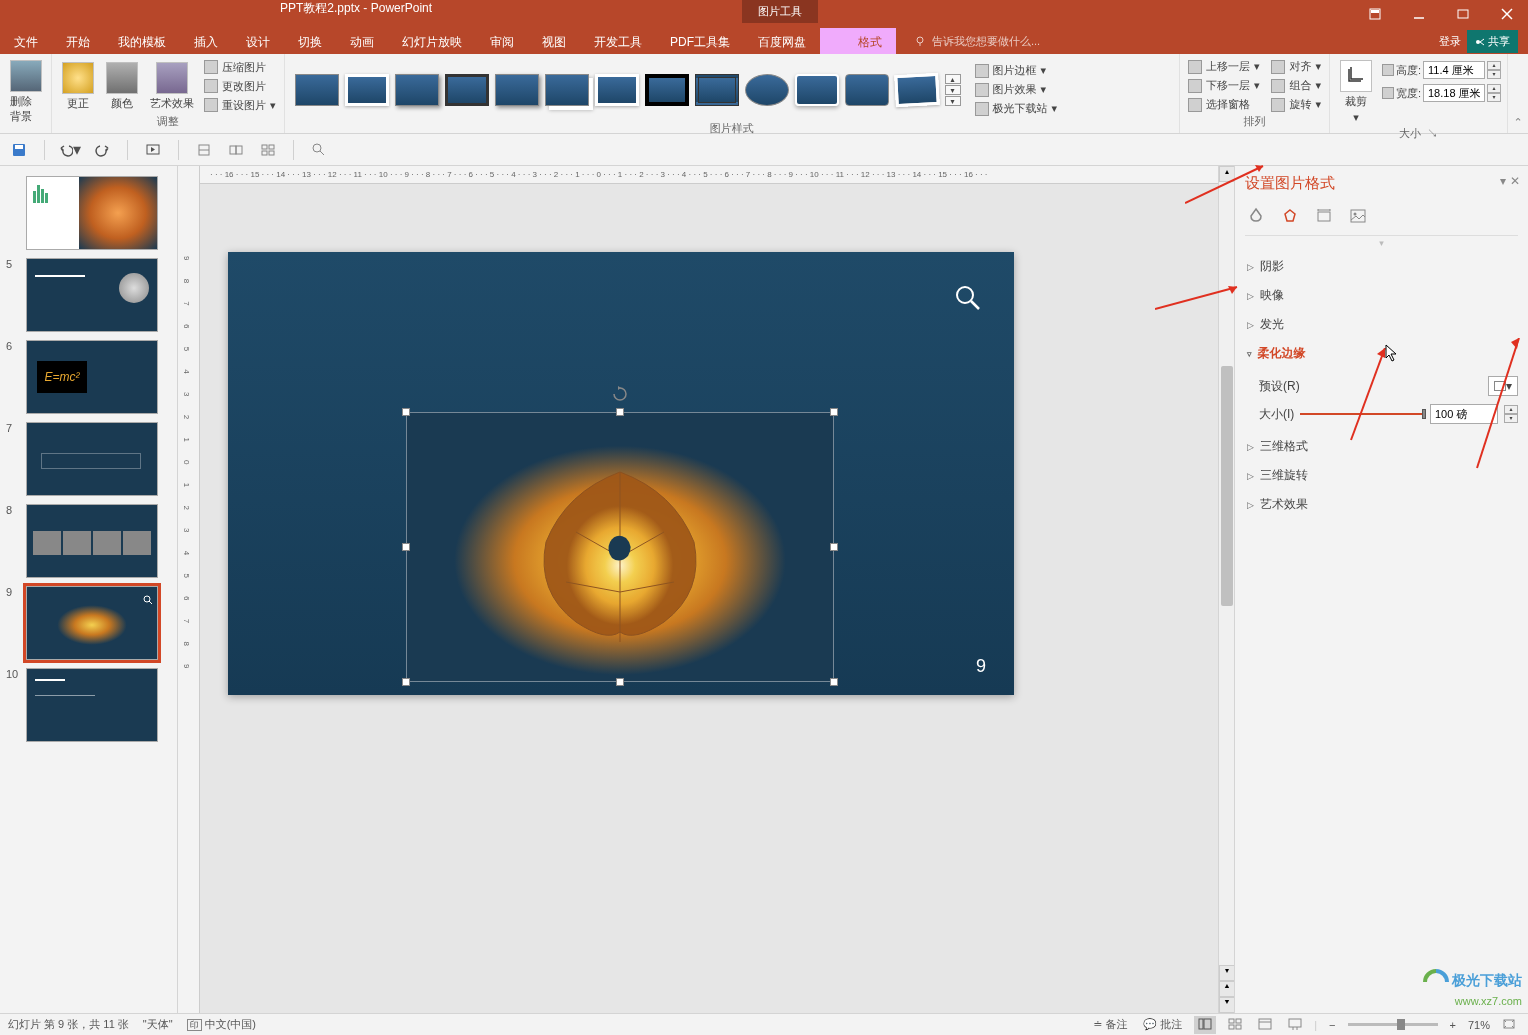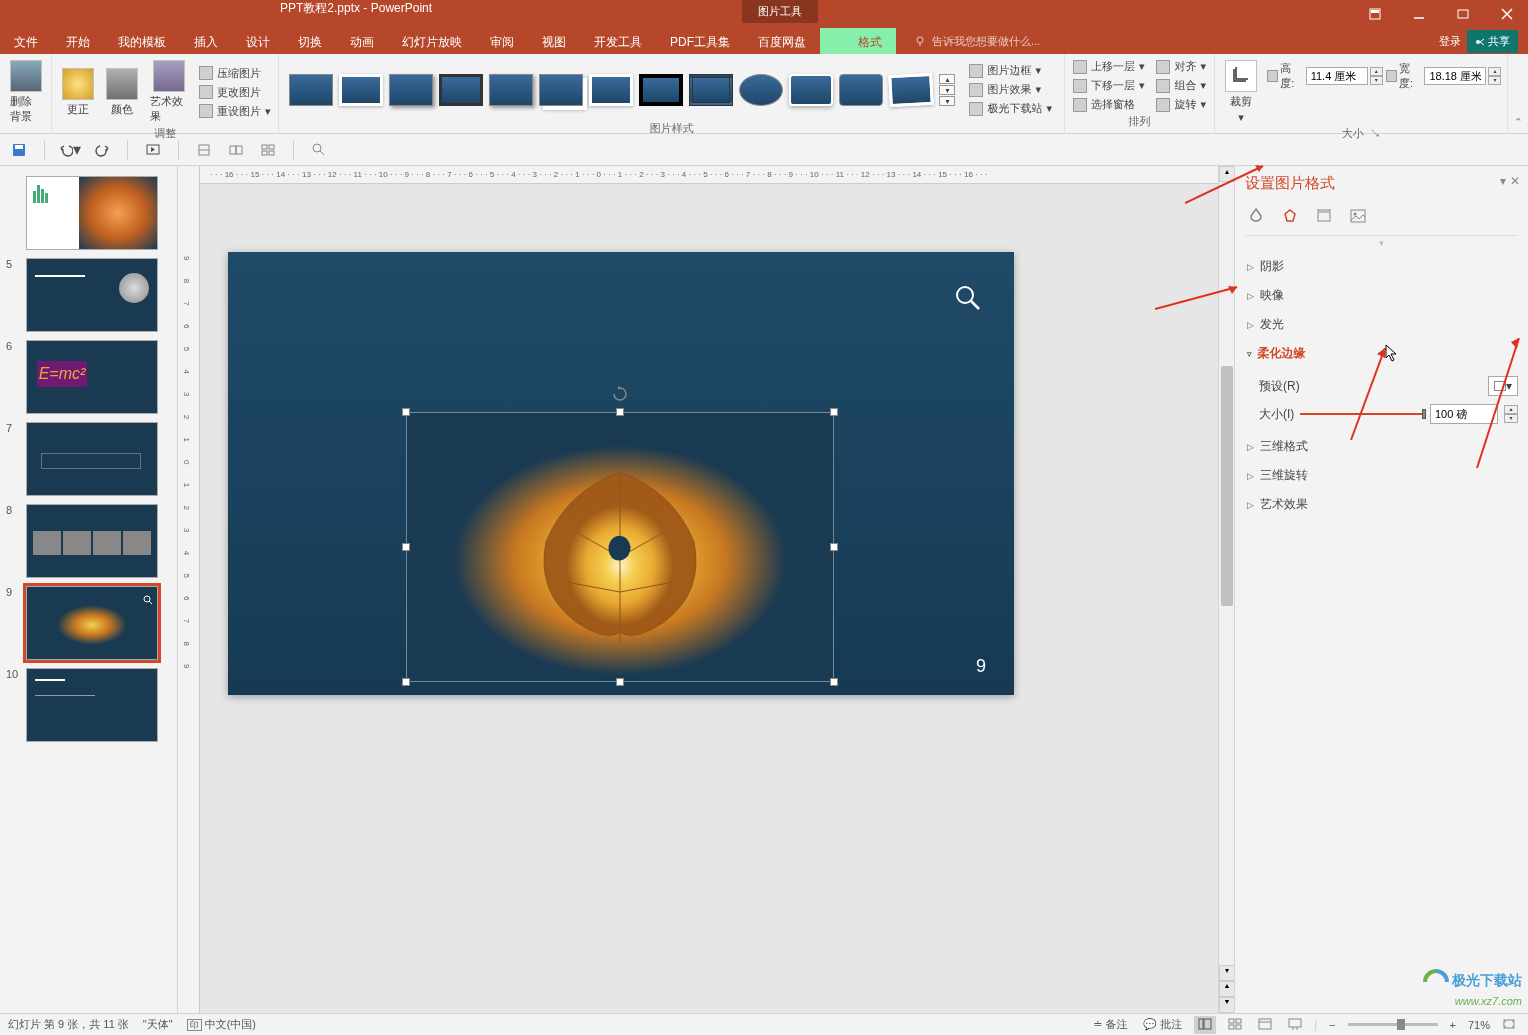--- a/index.html
+++ b/index.html
@@ -8,21 +8,21 @@
 
 .titlebar { height: 28px; background: #b7472a; display: flex; align-items: flex-start; color: #fff; font-size: 12px; }
 .titlebar .title-text { margin-left: 280px; flex: 1; }
 .titlebar .picture-tools { background: #8a3520; padding: 4px 16px; position: absolute; left: 742px; top: 0; font-size: 11px; }
 .titlebar .win-controls { display: flex; gap: 2px; margin-left: auto; }
 .titlebar .win-btn { width: 42px; height: 28px; display: flex; align-items: center; justify-content: center; cursor: pointer; }
 
 
 .menutabs { height: 26px; background: #b7472a; display: flex; color: #fff; font-size: 12px; }
 .menutabs .tab { padding: 6px 14px; cursor: pointer; }
-.menutabs .tab.active { background: #86efac; color: #b7472a; padding-left: 38px; }
+.menutabs .tab.active { background: #f0abfc; color: #b7472a; padding-left: 38px; }
 .menutabs .tell-me { margin-left: 18px; color: rgba(255,255,255,.7); font-size: 11px; display: flex; align-items: center; gap: 6px; }
 .menutabs .right-area { margin-left: auto; display: flex; align-items: center; gap: 6px; padding-right: 10px; font-size: 11px; }
 .menutabs .share-btn { background: #0f766e; padding: 4px 8px; }
 
 
 .ribbon { height: 80px; background: #f3f3f3; border-bottom: 1px solid #d4d4d4; display: flex; font-size: 11px; color: #444; }
 .ribbon-group { border-right: 1px solid #e1e1e1; display: flex; flex-direction: column; justify-content: space-between; padding: 4px 6px 2px; }
 .ribbon-group-label { text-align: center; font-size: 11px; color: #666; padding-bottom: 2px; }
 .ribbon-row { display: flex; align-items: center; gap: 4px; }
 .rbtn { display: flex; flex-direction: column; align-items: center; gap: 2px; padding: 2px 4px; cursor: pointer; }
@@ -111,21 +111,21 @@
 .statusbar { height: 22px; background: #f3f3f3; border-top: 1px solid #d4d4d4; display: flex; align-items: center; font-size: 11px; color: #555; padding: 0 8px; }
 .statusbar .sb-left { display: flex; gap: 14px; }
 .statusbar .sb-right { margin-left: auto; display: flex; align-items: center; gap: 8px; }
 .sb-btn { padding: 2px 4px; cursor: pointer; }
 .zoom-slider { width: 90px; height: 3px; background: #bbb; position: relative; }
 .zoom-slider .zthumb { position: absolute; left: 55%; top: -4px; width: 8px; height: 11px; background: #888; }
 
 
 .watermark { position: absolute; right: 6px; bottom: 28px; text-align: right; font-size: 11px; }
 .watermark .wm1 { color: #4a9fd8; font-weight: bold; font-size: 14px; }
-.watermark .wm2 { color: #6ab04c; font-style: italic; }
+.watermark .wm2 { color: #6ab04c; }
 
 .cursor-arrow { position: absolute; width: 14px; height: 18px; pointer-events: none; }
 .cursor-arrow svg { width: 100%; height: 100%; }
 </style>
 </head>
 <body>
 
 <div class="titlebar">
   <span class="title-text">
     <span>PPT教程2.pptx</span> - <span>PowerPoint</span>
@@ -273,21 +273,21 @@
     </div>
     <div class="ribbon-group-label">排列</div>
   </div>
   <div class="ribbon-group">
     <div style="display:flex;gap:6px;flex:1;align-items:flex-start">
       <div class="rbtn"><div class="icon-box" style="background:#fff;position:relative">
             <svg width="20" height="20" style="position:absolute;left:6px;top:6px">
               <path d="M2 2 L2 14 L14 14 M4 0 L4 12 L16 12" stroke="#333" fill="none" stroke-width="1.5"></path>
             </svg>
           </div><span>裁剪</span> ▾</div>
-      <div style="display:flex;flex-direction:row;gap:3px;padding-top:2px">
+      <div style="display:flex;flex-direction:column;gap:3px;padding-top:2px">
         <div class="size-ctrl">
           <span class="small-icon" style="width:12px;height:12px"></span>
           <span>高度:</span>
           <input class="size-input" value="11.4 厘米" style="">
           <div class="spinner">
               <div>▴</div>
               <div>▾</div>
             </div>
         </div>
         <div class="size-ctrl">
@@ -381,21 +381,21 @@
     <div class="thumb-item">
       <div class="thumb-num">5</div>
       <div class="thumb-slide">
           <div style="position:absolute;right:8px;top:14px;width:30px;height:30px;border-radius:50%;background:radial-gradient(#ddd,#888)"></div>
           <div style="position:absolute;left:8px;top:16px;width:50px;height:2px;background:#fff"></div>
         </div>
     </div>
     <div class="thumb-item">
       <div class="thumb-num">6</div>
       <div class="thumb-slide">
-          <div style="position:absolute;left:10px;top:20px;width:50px;height:26px;background:#701a75;color:#e8a830;font-size:16px;font-style:italic;display:flex;align-items:center;justify-content:center">E=mc²</div>
+          <div style="position:absolute;left:10px;top:20px;width:50px;height:32px;background:#000000;color:#e8a830;font-size:12px;font-style:italic;display:flex;align-items:center;justify-content:center">E=mc²</div>
         </div>
     </div>
     <div class="thumb-item">
       <div class="thumb-num">7</div>
       <div class="thumb-slide">
           <div style="position:absolute;left:14px;top:30px;width:100px;height:16px;border:1px solid rgba(255,255,255,.3)"></div>
         </div>
     </div>
     <div class="thumb-item">
       <div class="thumb-num">8</div>

